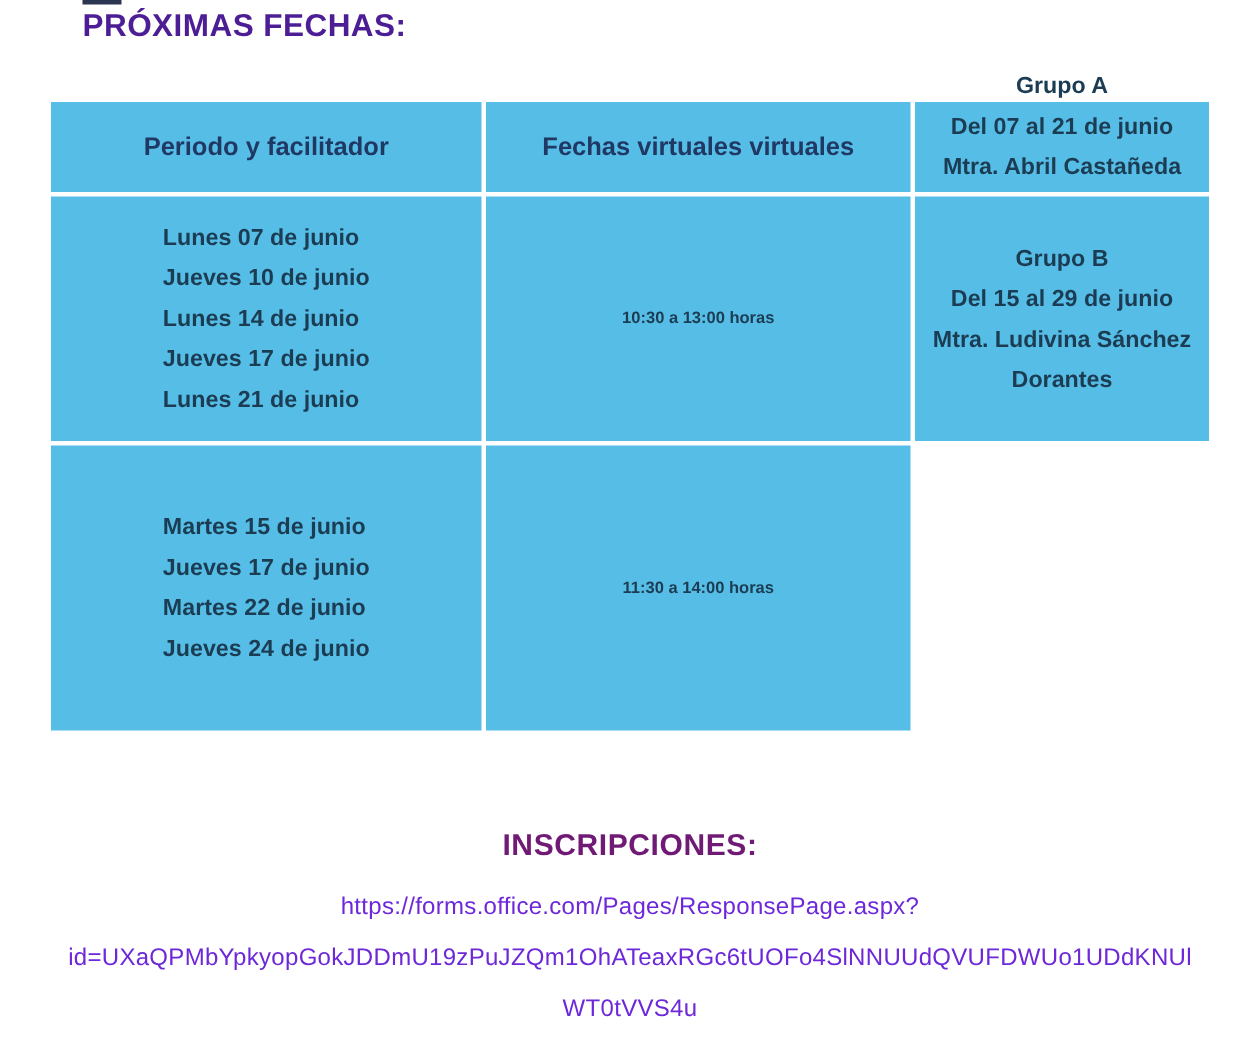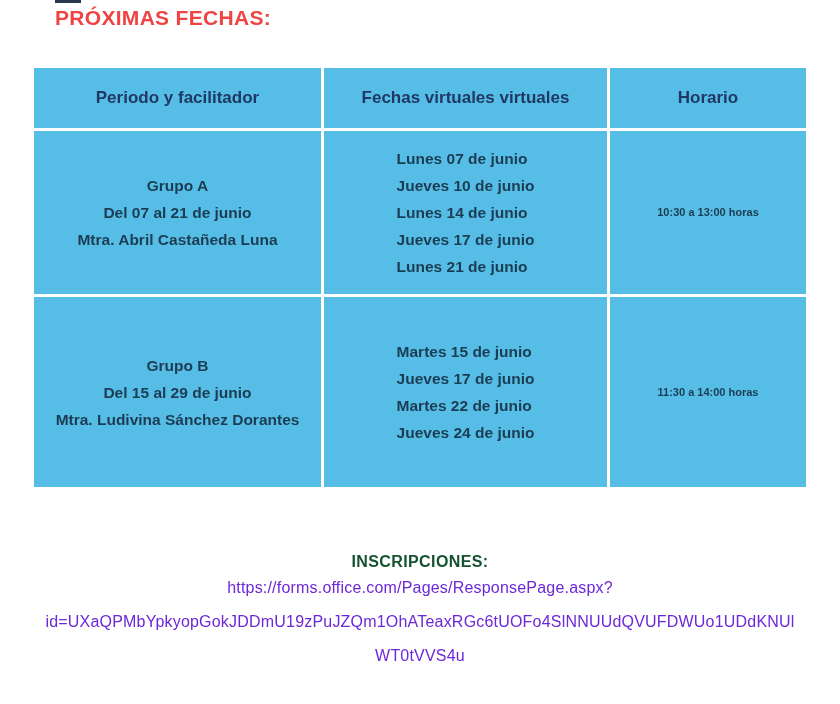--- a/index.html
+++ b/index.html
@@ -24,21 +24,21 @@
     background: #2b3550;
   }
   .page-title {
     position: absolute;
     left: 55px;
     top: 6px;
     margin: 0;
     font-size: 21px;
     font-weight: bold;
     letter-spacing: 0.3px;
-    color: #ef4444;
+    color: #4c1d95;
   }
   .schedule-table {
     position: absolute;
     left: 34px;
     top: 68px;
     width: 640px;
     display: grid;
     grid-template-columns: 287px 283px 196px;
     grid-template-rows: 60px 163px 190px;
     column-gap: 3px;
@@ -71,25 +71,25 @@
     text-align: center;
   }
   .inscriptions {
     position: absolute;
     left: 0;
     top: 553px;
     width: 840px;
     text-align: center;
   }
   .inscriptions-heading {
-    margin: 0 0 0 0;
-    font-size: 16px;
+    margin: 0 0 12px 0;
+    font-size: 20px;
     font-weight: bold;
     letter-spacing: 0.4px;
-    color: #14532d;
+    color: #701a75;
   }
   .url-text {
     color: #6d28d9;
     font-size: 16px;
     font-weight: normal;
     line-height: 34px;
     letter-spacing: 0.2px;
   }
 </style>
 </head>
@@ -101,23 +101,20 @@
 
   <h1 class="page-title">PRÓXIMAS FECHAS:</h1>
 
   <div class="schedule-table">
 
     <div class="cell header-cell">
       <span>Periodo y facilitador</span>
     </div>
     <div class="cell header-cell">
       <span>Fechas virtuales virtuales</span>
-    </div>
-    <div class="cell header-cell">
-      <span>Horario</span>
     </div>
 
     <div class="cell cell-text">
       <div>
         <div>Grupo A</div>
         <div>Del 07 al 21 de junio</div>
         <div>Mtra. Abril Castañeda Luna</div>
       </div>
     </div>
     <div class="cell cell-text">

